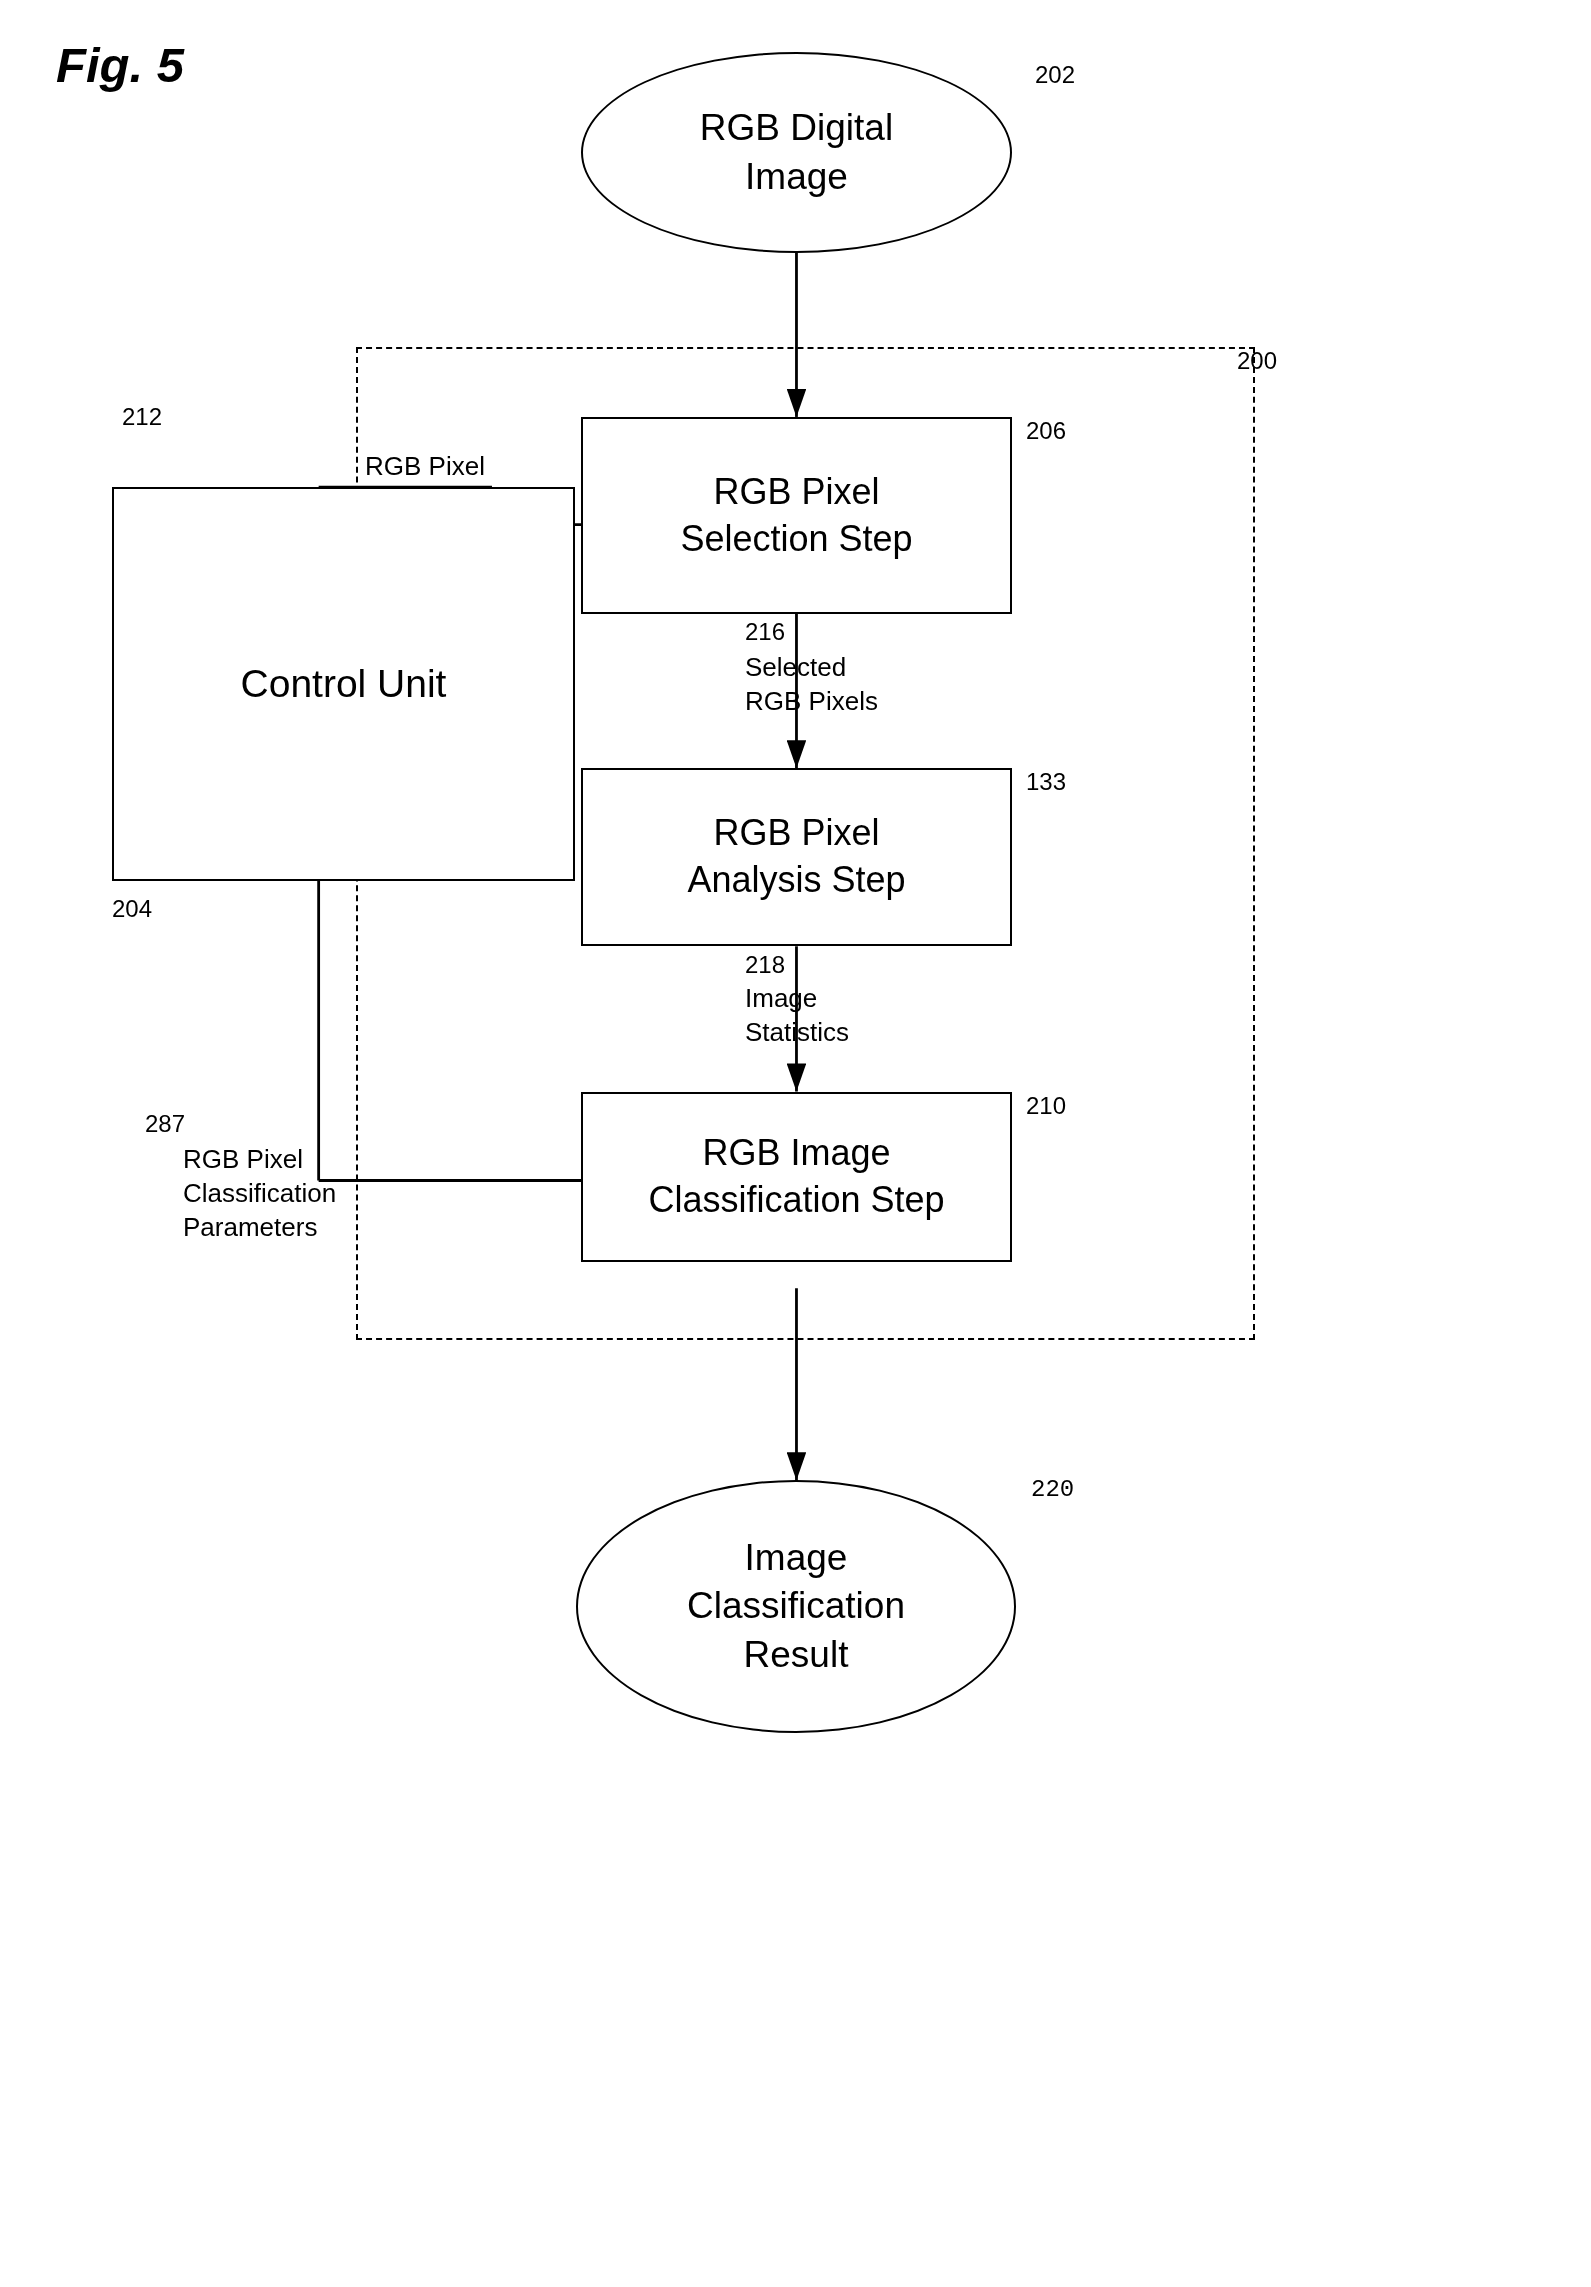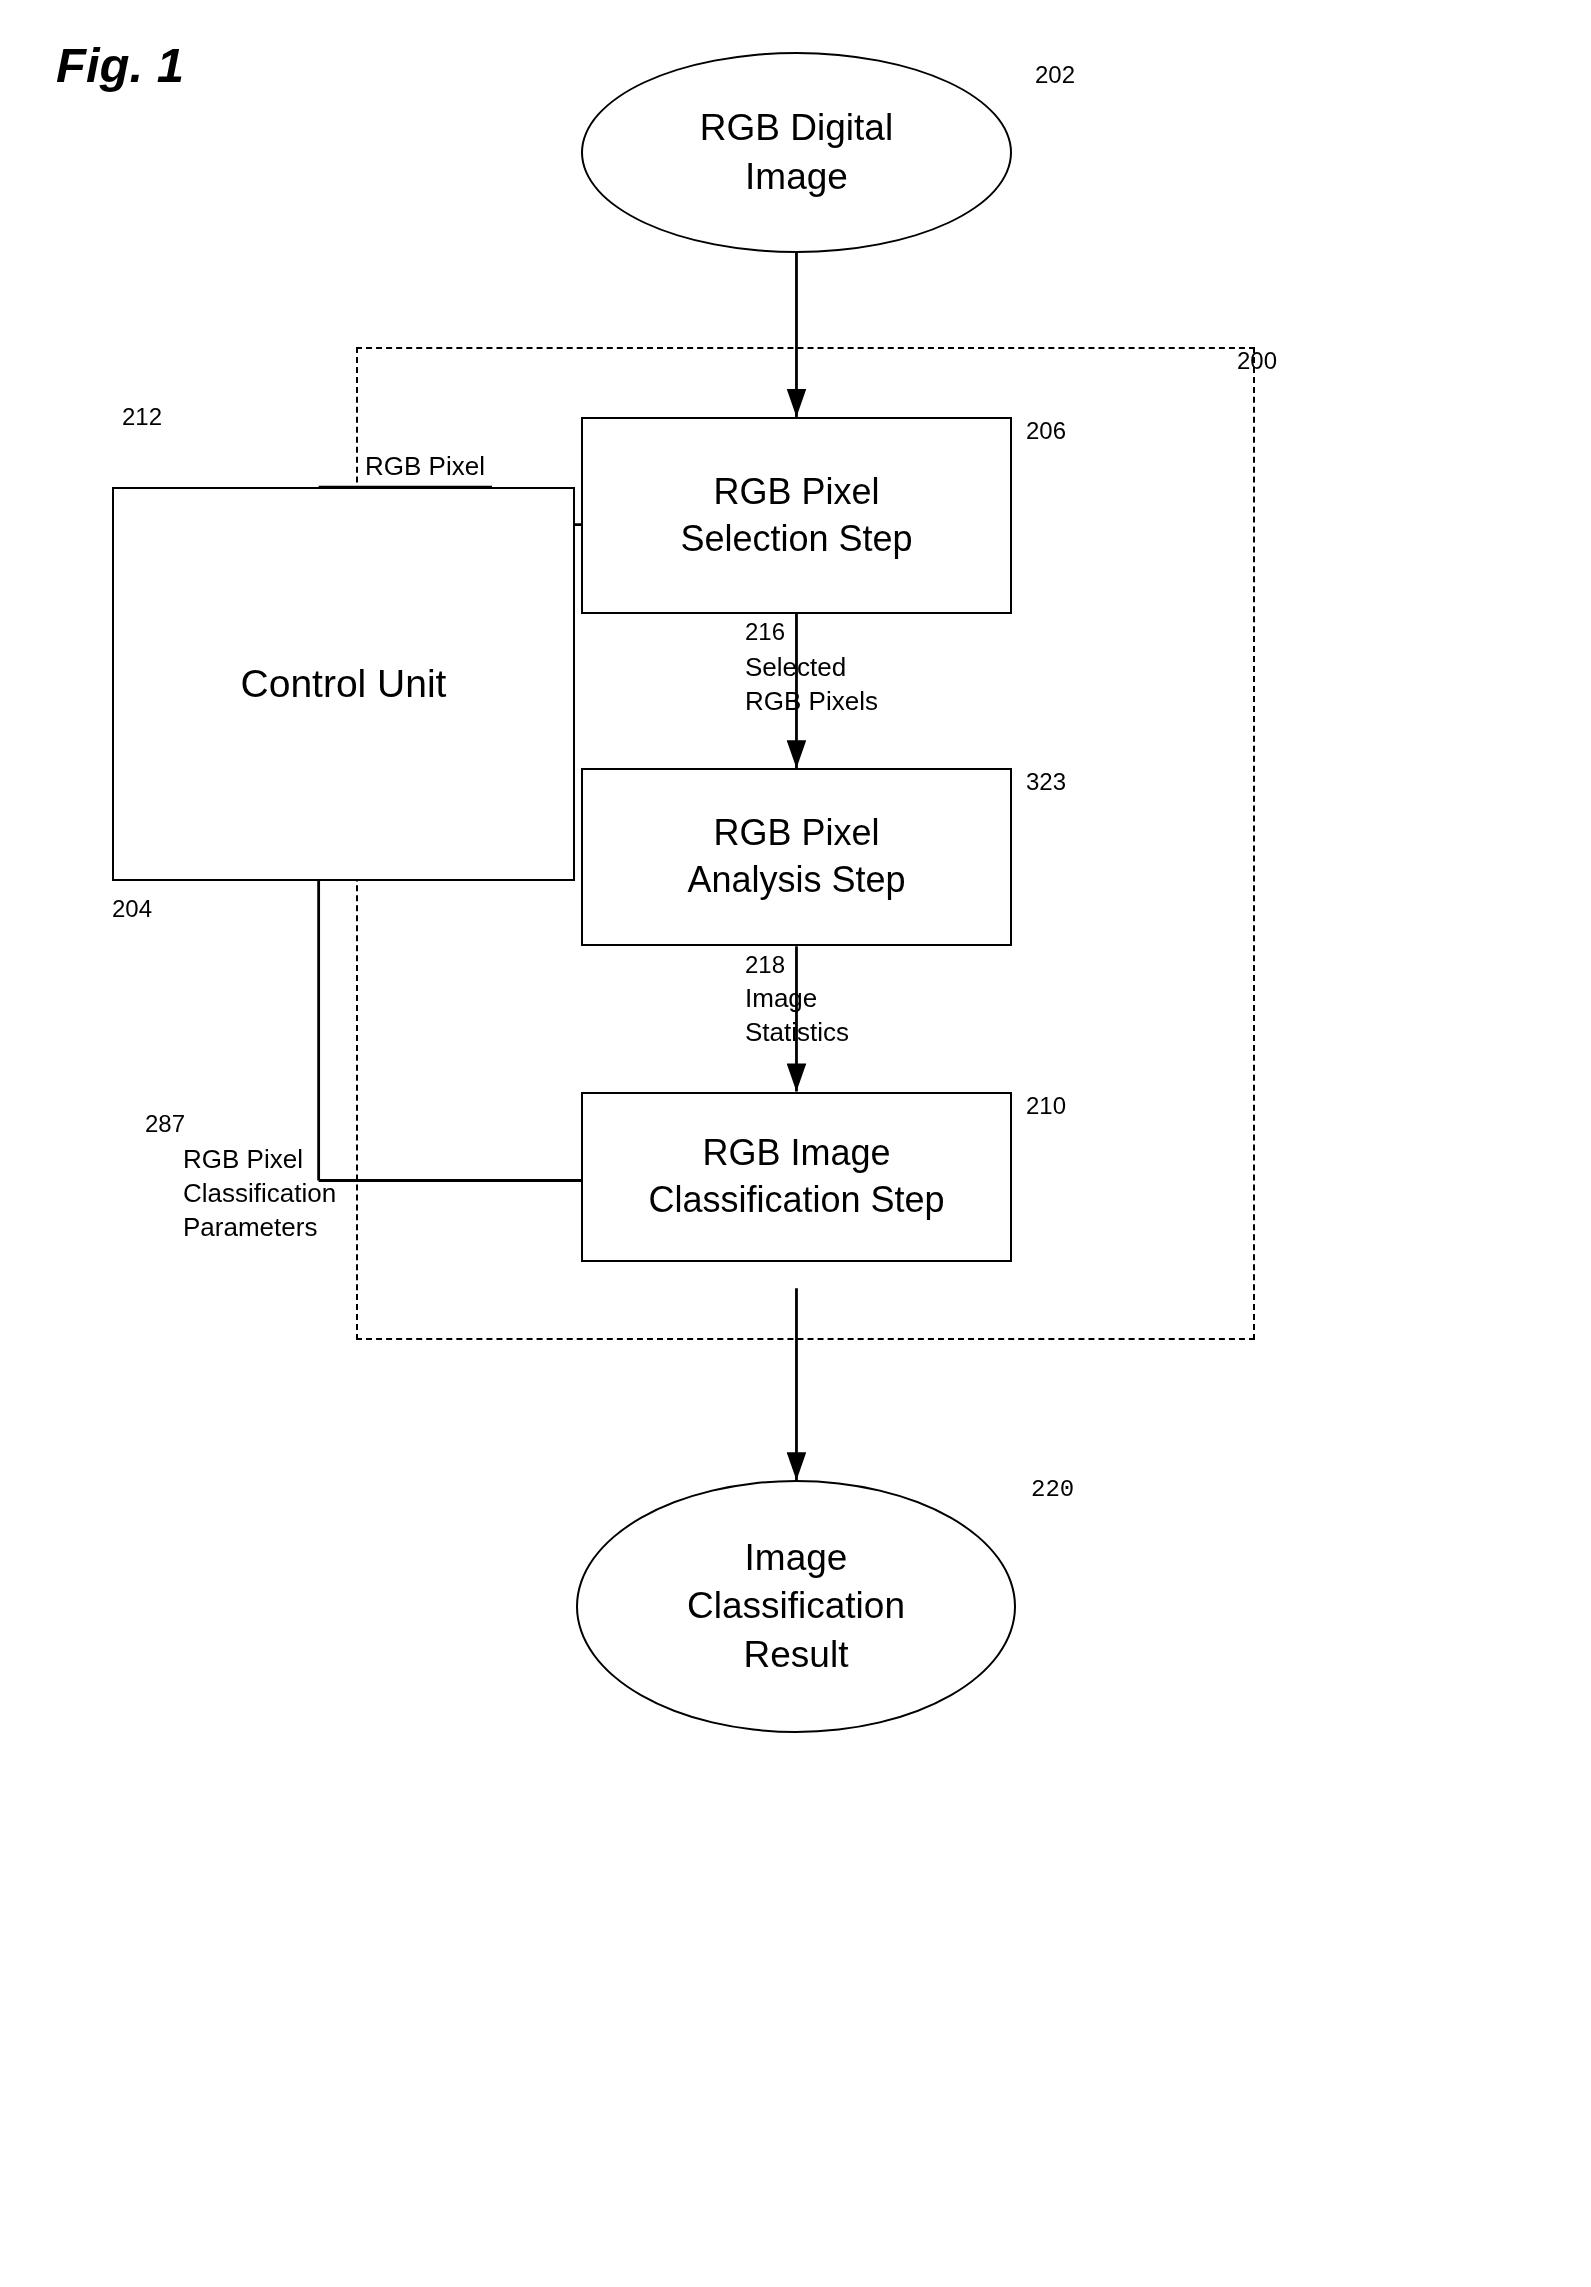--- a/index.html
+++ b/index.html
@@ -83,21 +83,21 @@
       width: 1592px;
       height: 2287px;
       pointer-events: none;
     }
   </style>
 </head>
 <body>
 
 <div class="diagram-container">
 
-  <div class="fig-label">Fig. 1</div>
+  <div class="fig-label">Fig. 5</div>
 
   <svg class="arrows-svg" viewBox="0 0 1699 2441" width="1592" height="2287">
     <defs>
       <marker id="arrowhead" markerWidth="10" markerHeight="7" refX="10" refY="3.5" orient="auto">
         <polygon points="0 0, 10 3.5, 0 7" fill="#000"></polygon>
       </marker>
       <marker id="arrowhead-left" markerWidth="10" markerHeight="7" refX="0" refY="3.5" orient="auto">
         <polygon points="10 0, 0 3.5, 10 7" fill="#000"></polygon>
       </marker>
     </defs>
@@ -145,21 +145,21 @@
 
   <div class="ref-num" style="left:745px; top:618px;">216</div>
   <div class="label-text" style="left:745px; top:651px; white-space:pre-line; font-size:26px;">Selected
 RGB Pixels</div>
 
   <div class="rect-box" style="left:581px; top:768px; width:431px; height:178px;">
     <span class="box-text" style="white-space:pre-line;">RGB Pixel
 Analysis Step</span>
   </div>
 
-  <div class="ref-num" style="left:1026px; top:768px;">323</div>
+  <div class="ref-num" style="left:1026px; top:768px;">133</div>
 
   <div class="ref-num" style="left:745px; top:951px;">218</div>
   <div class="label-text" style="left:745px; top:982px; white-space:pre-line; font-size:26px;">Image
 Statistics</div>
 
   <div class="rect-box" style="left:581px; top:1092px; width:431px; height:170px;">
     <span class="box-text" style="white-space:pre-line;">RGB Image
 Classification Step</span>
   </div>
 

